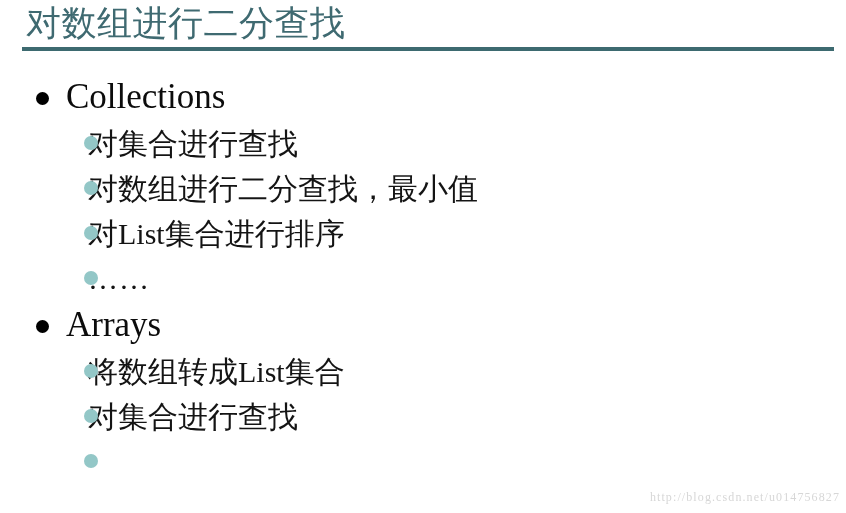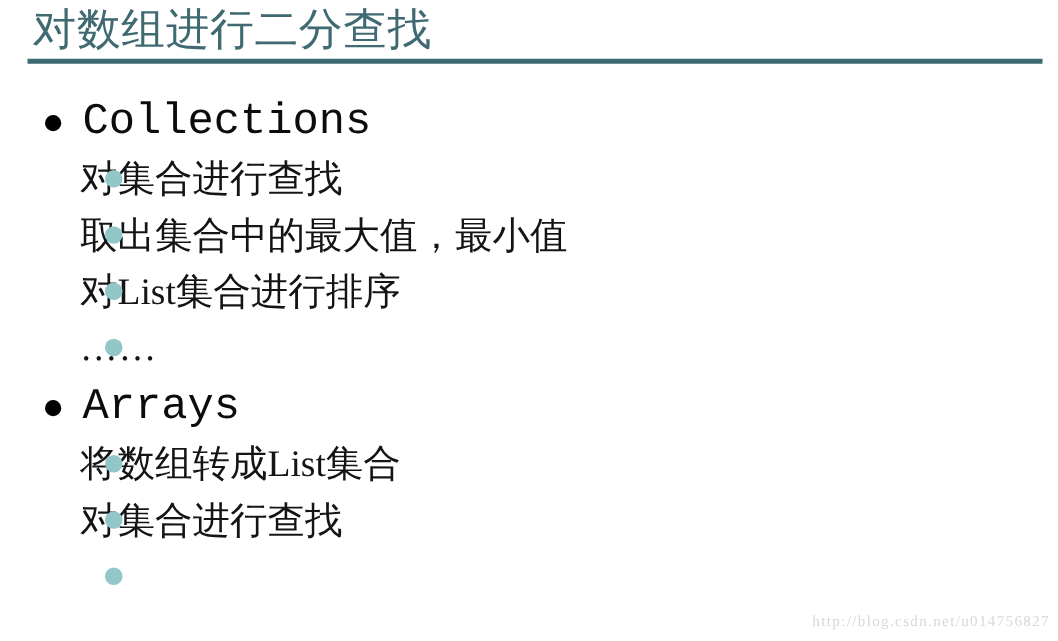--- a/index.html
+++ b/index.html
@@ -54,30 +54,30 @@
   .lvl1 .bullet-dot {
     position: absolute;
     left: 36px;
     top: 18px;
     width: 13px;
     height: 13px;
     border-radius: 50%;
     background: #000000;
   }
   .lvl1 .lvl1-text {
-    font-family: Liberation Mono, monospace;
+    font-family: Liberation Serif, serif;
     font-size: 35px;
     line-height: 46px;
     color: #0c0c0c;
     white-space: nowrap;
   }
 
   .lvl2 {
     position: relative;
-    padding-left: 64px;
+    padding-left: 88px;
     height: 45px;
   }
   .lvl2 .subbullet-dot {
     position: absolute;
     left: 84px;
     top: 14px;
     width: 14px;
     height: 14px;
     border-radius: 50%;
     background: #93c7c7;
@@ -122,21 +122,21 @@
       <span class="lvl1-text">Collections</span>
     </div>
 
     <div class="lvl2">
       <span class="subbullet-dot"></span>
       <span class="lvl2-text">对集合进行查找</span>
     </div>
 
     <div class="lvl2">
       <span class="subbullet-dot"></span>
-      <span class="lvl2-text">取出集合中的最大值，最小值</span>
+      <span class="lvl2-text">对数组进行二分查找，最小值</span>
     </div>
 
     <div class="lvl2">
       <span class="subbullet-dot"></span>
       <span class="lvl2-text">对List集合进行排序</span>
     </div>
 
     <div class="lvl2 ellipsis-row">
       <span class="subbullet-dot"></span>
       <span class="lvl2-text">……</span>

